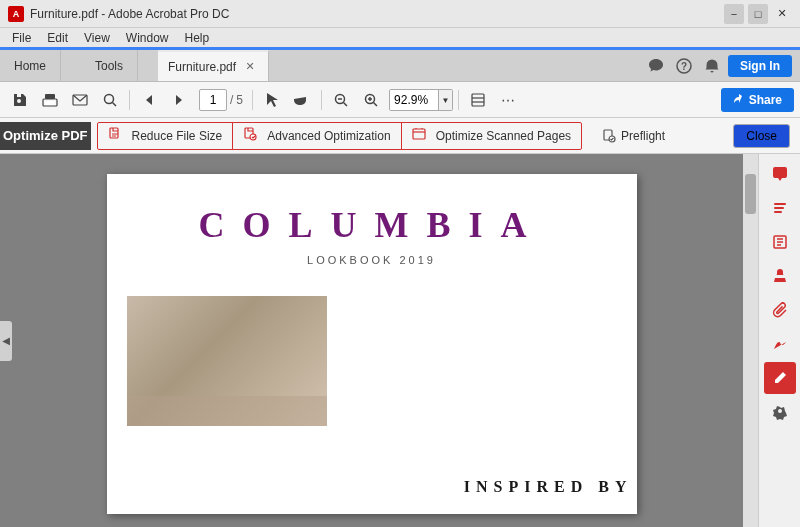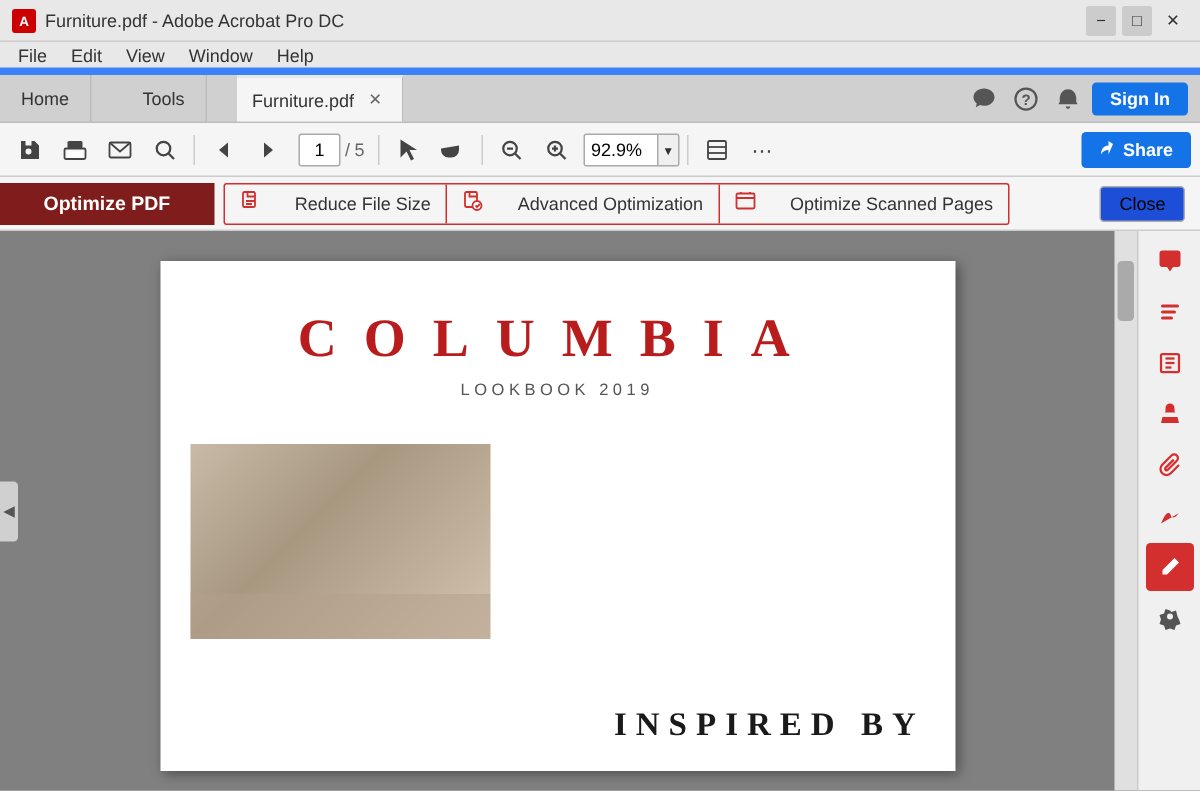--- a/index.html
+++ b/index.html
@@ -47,21 +47,21 @@
     }
     .title-btn.close-btn { background: #e8e8e8; }
 
     
     .menu-bar {
       background: #e8e8e8;
       height: 22px;
       display: flex;
       align-items: center;
       padding: 0 4px;
-      border-bottom: 5px solid #3b82f6;
+      border-bottom: 3px solid #3b82f6;
     }
     .menu-item {
       padding: 2px 8px;
       font-size: 12px;
       color: #333;
       cursor: pointer;
       border-radius: 2px;
     }
 
     
@@ -192,40 +192,40 @@
 
     
     .optimize-bar {
       background: #f5f5f5;
       height: 36px;
       display: flex;
       align-items: center;
       border-bottom: 1px solid #ccc;
     }
     .optimize-label {
-      background: #7f1d1d;
+      background: #404040;
       color: white;
       height: 28px;
-      padding: 0 29px;
+      padding: 0 3px;
       display: flex; align-items: center;
       font-size: 13px;
       font-weight: 600;
       white-space: nowrap;
     }
     .optimize-tools {
       display: flex; align-items: center;
       border: 1px solid #d32f2f;
       height: 28px;
       margin: 0 6px;
       border-radius: 2px;
     }
     .opt-tool-btn {
       padding: 0 10px;
       height: 100%;
-      display: flex; align-items: center; gap: 23px;
+      display: flex; align-items: center; gap: 10px;
       font-size: 12px;
       color: #333;
       cursor: pointer;
       border-right: 1px solid #d32f2f;
       white-space: nowrap;
     }
     .opt-tool-btn:last-child { border-right: none; }
     .opt-tool-icon {
       font-size: 13px; color: #d32f2f;
     }
@@ -279,21 +279,21 @@
       display: flex;
       flex-direction: column;
       align-items: center;
       padding: 30px 20px 20px;
       gap: 4px;
     }
     .pdf-title-main {
       font-size: 36px;
       font-weight: 900;
       letter-spacing: 18px;
-      color: #b91c1c;
+      color: #701a75;
       text-transform: uppercase;
       font-family: Georgia, serif;
     }
     .pdf-title-sub {
       font-size: 20px;
       font-weight: 600;
       letter-spacing: 12px;
       color: #1a1a1a;
       text-transform: uppercase;
       font-family: Georgia, serif;
@@ -323,22 +323,22 @@
     .pdf-photo::after {
       content: '';
       position: absolute;
       bottom: 0; left: 0; right: 0;
       height: 30px;
       background: rgba(180,160,140,0.5);
     }
     .pdf-inspired {
       position: absolute;
       bottom: 18px;
-      right: 20px;
-      font-size: 22px;
+      right: 4px;
+      font-size: 16px;
       font-weight: 900;
       letter-spacing: 6px;
       color: #1a1a1a;
       text-transform: uppercase;
       font-family: Georgia, serif;
     }
 
     
     .scrollbar {
       width: 15px;
@@ -588,20 +588,28 @@
         <svg width="14" height="14" viewBox="0 0 14 14" fill="none" stroke="#d32f2f" stroke-width="1.2">
             <rect x="1" y="2" width="12" height="10" rx="1"></rect>
             <line x1="1" y1="5" x2="13" y2="5"></line>
             <path d="M4 2V1M10 2V1"></path>
           </svg>
       </span>
       <span>Optimize Scanned Pages</span>
     </div>
   </div>
 
+  <div class="preflight-btn">
+    <svg width="14" height="14" viewBox="0 0 14 14" fill="none" stroke="#555" stroke-width="1.2">
+        <rect x="2" y="1" width="8" height="10" rx="1"></rect>
+        <circle cx="10" cy="10" r="3" fill="white" stroke="#555"></circle>
+        <path d="M8.5 10l1 1 2-2"></path>
+      </svg>
+    <span>Preflight</span>
+  </div>
 
   <div class="opt-spacer"></div>
   <button class="close-panel-btn">Close</button>
 </div>
 
 <div class="main-area">
   <div class="left-collapse">◀</div>
 
   <div class="pdf-viewport">
     <div class="pdf-page">

